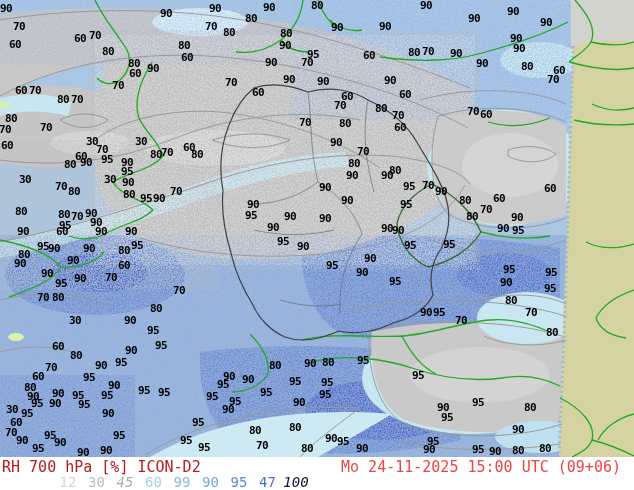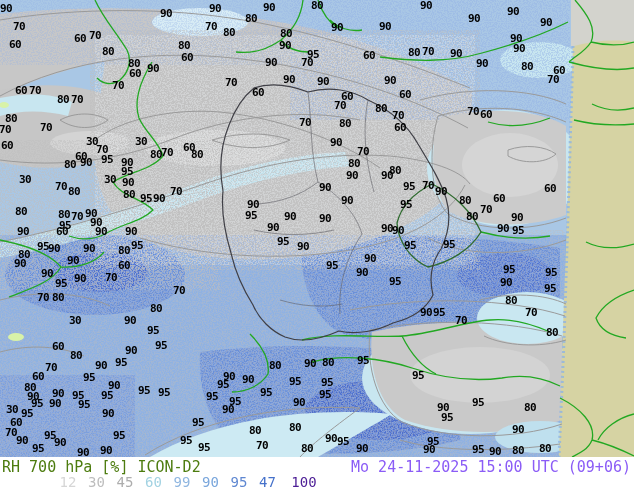--- a/index.html
+++ b/index.html
@@ -4,22 +4,22 @@
 <style>
   html,body{margin:0;padding:0;background:#fff;}
   .screen{position:relative;width:634px;height:490px;overflow:hidden;background:#fff;
           font-family:"DejaVu Sans Mono",monospace;}
   .mapwrap{position:absolute;left:0;top:0;width:634px;height:457px;}
   .mapwrap svg{display:block;}
   #labels{position:absolute;left:0;top:0;width:634px;height:457px;pointer-events:none;}
   .mlbl{position:absolute;transform:translate(-50%,-50%);font:700 11px "DejaVu Sans Mono",monospace;
         color:#000;line-height:1;white-space:nowrap;letter-spacing:-0.5px;}
   .caption{position:absolute;left:0;top:457px;width:634px;height:33px;background:#fff;}
-  .cap-left{position:absolute;left:2px;top:1px;font:15px "DejaVu Sans Mono",monospace;color:#4d7c0f;white-space:pre;}
-  .cap-right{position:absolute;right:3px;top:1px;font:15px "DejaVu Sans Mono",monospace;color:#8b5cf6;white-space:pre;}
+  .cap-left{position:absolute;left:2px;top:1px;font:15px "DejaVu Sans Mono",monospace;color:#b91c1c;white-space:pre;}
+  .cap-right{position:absolute;right:13px;top:1px;font:15px "DejaVu Sans Mono",monospace;color:#ef4444;white-space:pre;}
   #legend{position:absolute;left:0;top:18px;width:634px;height:15px;}
   .lg{position:absolute;top:0;width:32px;text-align:center;font:14px "DejaVu Sans Mono",monospace;line-height:1;}
 </style>
 </head>
 <body>
 
 <div class="screen">
 
   <div class="mapwrap">
     <svg width="634" height="457" viewBox="0 0 634 457" xmlns="http://www.w3.org/2000/svg">
@@ -374,23 +374,23 @@
         <span class="mlbl" style="left: 545px; top: 448px;">80</span>
       </div>
   </div>
 
   <div class="caption">
     <span class="cap-left">RH 700 hPa [%] ICON-D2</span>
     <span class="cap-right">Mo 24-11-2025 15:00 UTC (09+06)</span>
     <div id="legend">
         <span class="lg" style="left: 52px; color: rgb(214, 214, 214);">12</span>
         <span class="lg" style="left: 80.5px; color: rgb(189, 189, 189);">30</span>
-        <span class="lg" style="left: 109px; color: rgb(173, 173, 173);">45</span>
+        <span class="lg" style="left: 109px; color: rgb(173, 173, 173); font-style: italic;">45</span>
         <span class="lg" style="left: 137.5px; color: rgb(162, 210, 226);">60</span>
         <span class="lg" style="left: 166px; color: rgb(143, 182, 224);">99</span>
         <span class="lg" style="left: 194.5px; color: rgb(121, 166, 220);">90</span>
         <span class="lg" style="left: 223px; color: rgb(94, 135, 209);">95</span>
         <span class="lg" style="left: 251.5px; color: rgb(69, 113, 202);">47</span>
-        <span class="lg" style="left: 288px; color: #4c1d95;">100</span>
+        <span class="lg" style="left: 280px; color: #0f172a; font-style: italic;">100</span>
       </div>
   </div>
 
 </div>
 
 </body></html>

